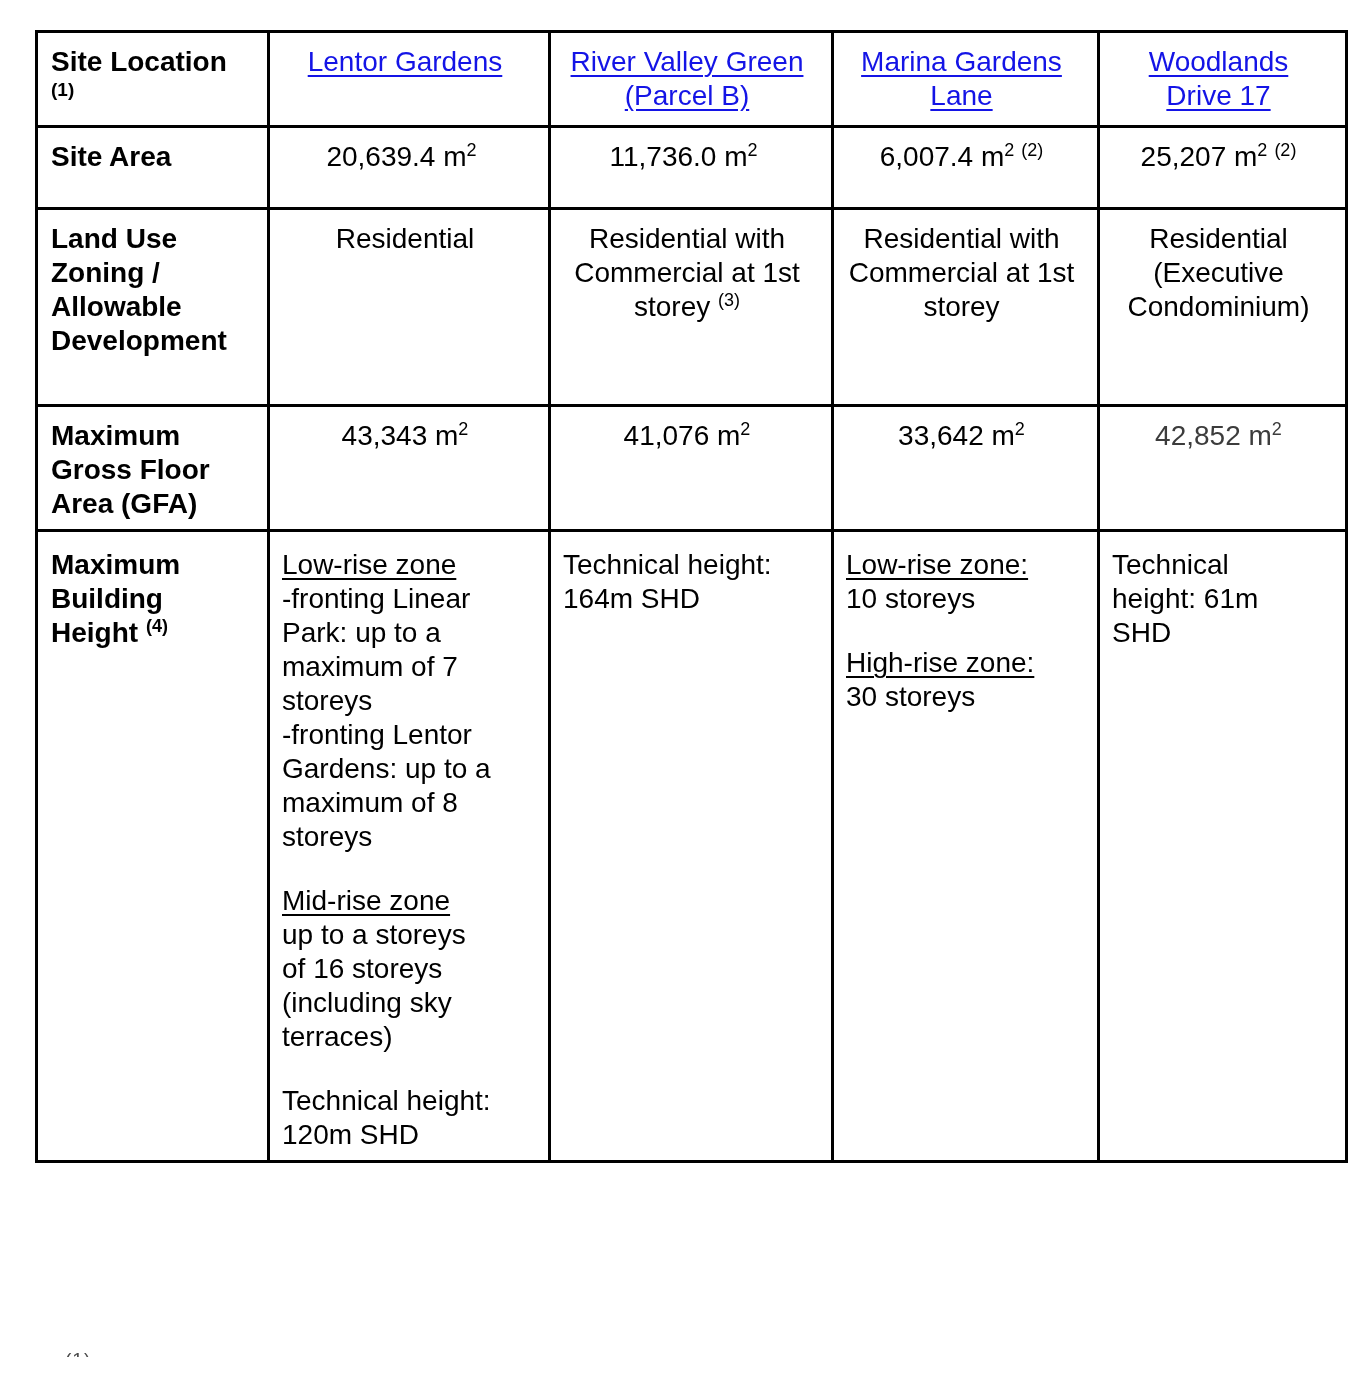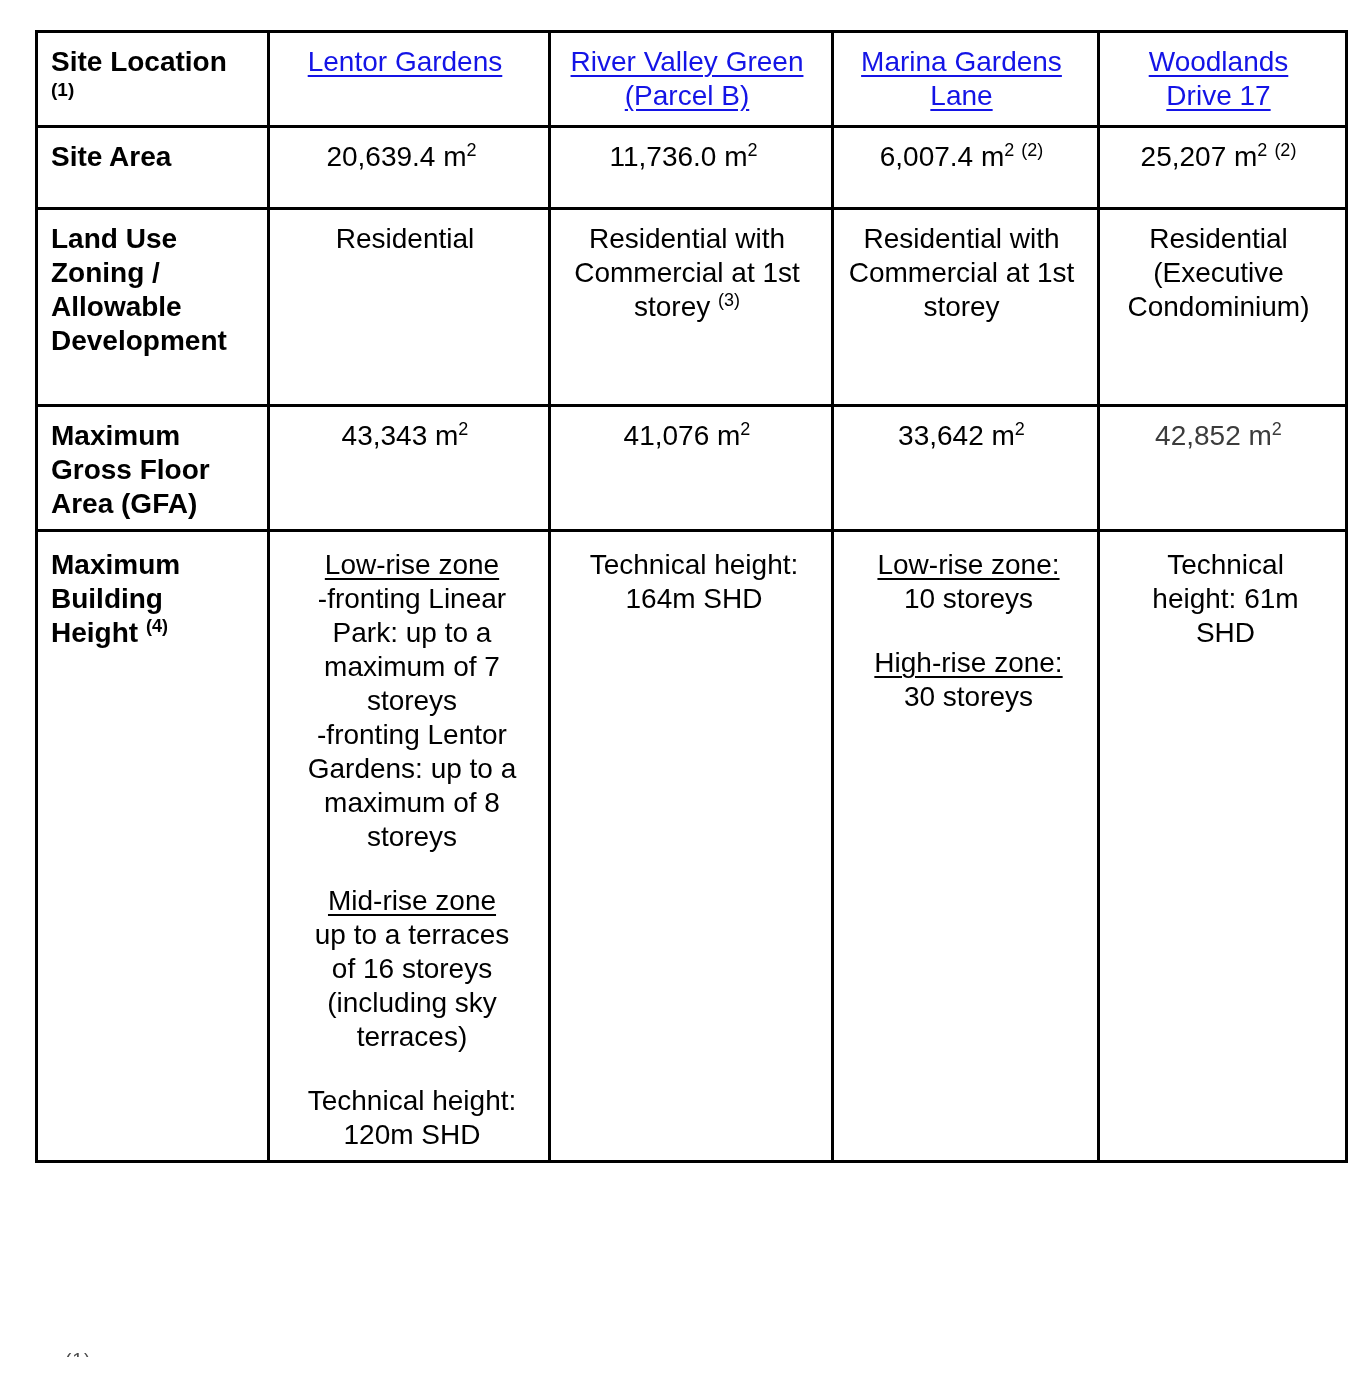--- a/index.html
+++ b/index.html
@@ -38,21 +38,21 @@
     padding: 12px 8px 8px 0;
     overflow: hidden;
   }
   td.label {
     font-weight: bold;
     text-align: left;
     padding-left: 13px;
     padding-right: 4px;
   }
   td.center { text-align: center; }
-  td.leftpad { text-align: center; padding-left: 12px; padding-right: 6px; }
+  td.leftpad { text-align: left; padding-left: 12px; padding-right: 6px; }
   tr.r1 { height: 95px; }
   tr.r2 { height: 82px; }
   tr.r3 { height: 197px; }
   tr.r4 { height: 122px; }
   tr.r5 { height: 613px; }
   tr.r6 { height: 167px; }
   tr.r7 { height: 78px; }
   tr.r7 td { vertical-align: middle; padding-top: 0; padding-bottom: 6px; }
   tr.r5 td { padding-top: 16px; }
 
@@ -213,21 +213,21 @@
             <div class="line"><span>-fronting Linear</span></div>
             <div class="line"><span>Park: up to a</span></div>
             <div class="line"><span>maximum of 7</span></div>
             <div class="line"><span>storeys</span></div>
             <div class="line"><span>-fronting Lentor</span></div>
             <div class="line"><span>Gardens: up to a</span></div>
             <div class="line"><span>maximum of 8</span></div>
             <div class="line"><span>storeys</span></div>
             <div class="line blank"><span></span></div>
             <div class="line"><span class="u">Mid-rise zone</span></div>
-            <div class="line"><span>up to a terraces</span></div>
+            <div class="line"><span>up to a storeys</span></div>
             <div class="line"><span>of 16 storeys</span></div>
             <div class="line"><span>(including sky</span></div>
             <div class="line"><span>terraces)</span></div>
             <div class="line blank"><span></span></div>
             <div class="line"><span>Technical height:</span></div>
             <div class="line"><span>120m SHD</span></div>
           </td>
       <td class="leftpad">
             <div class="line"><span>Technical height:</span></div>
             <div class="line"><span>164m SHD</span></div>

